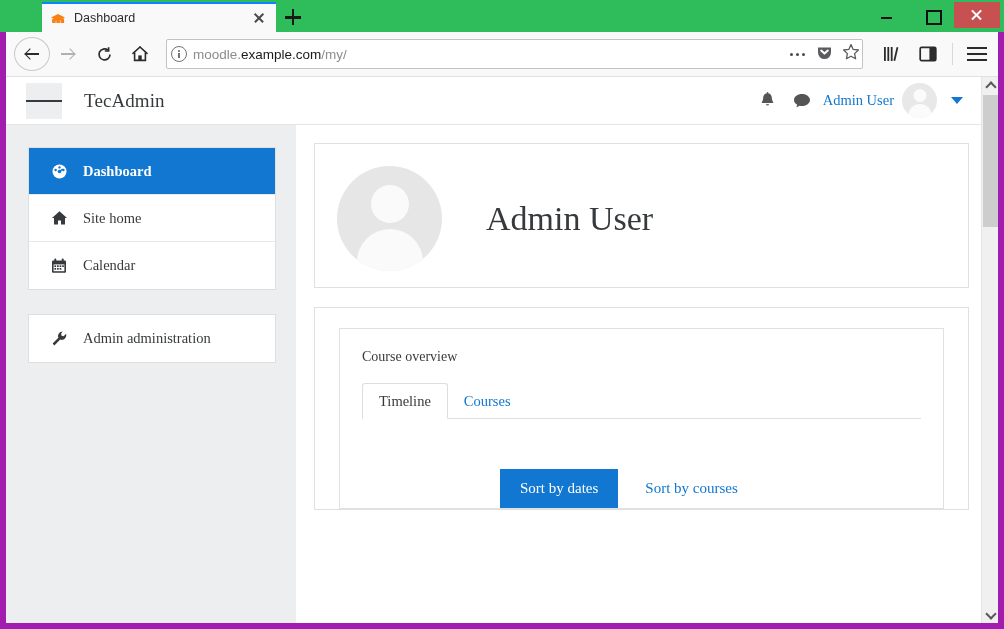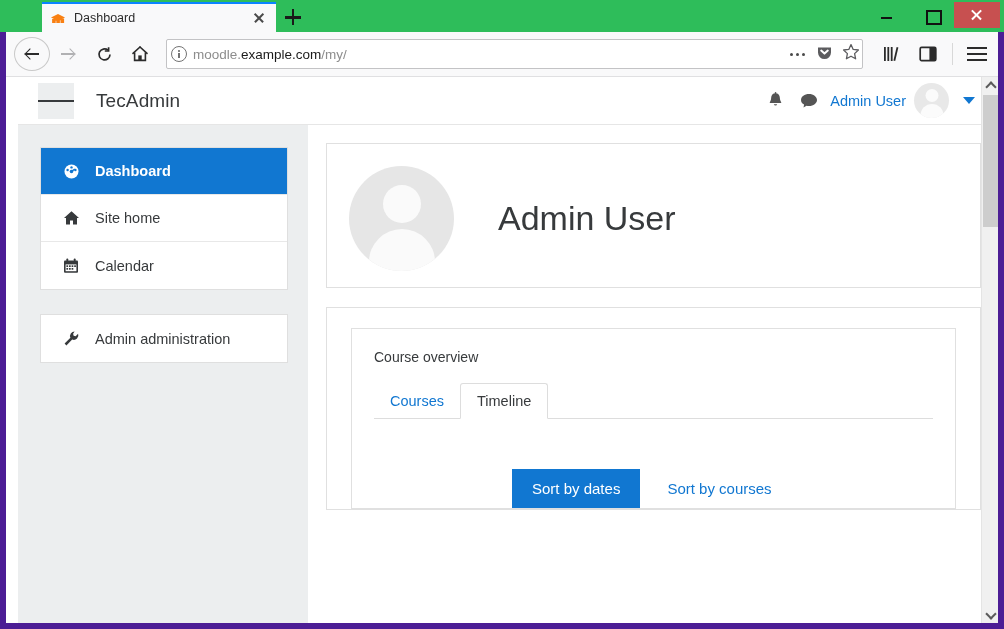--- a/index.html
+++ b/index.html
@@ -6,21 +6,21 @@
   html, body {
     width: 1004px; height: 629px;
     overflow: hidden;
     font-family: "Liberation Sans", sans-serif;
     background: #2ecc62;
   }
 
   
   .window {
     position: absolute; inset: 0;
-    background: #4c1d95;
+    background: #a21caf;
   }
 
   
   .tabbar {
     position: absolute; left: 0; top: 0; width: 1004px; height: 32px;
     background: #2ebd5a;
   }
   .tab {
     position: absolute; left: 42px; top: 2px; width: 234px; height: 30px;
     background: #f9f9fa;
@@ -132,22 +132,23 @@
   .hamb { width: 30px; height: 18px; position: relative; }
   .hamb i { position:absolute; left:5px; width:20px; height:2px; background:#2b2b2b; display:block; }
   .hamb i:nth-child(1){ top:2px; } .hamb i:nth-child(2){ top:8px; } .hamb i:nth-child(3){ top:14px; }
 
   
   .viewport {
     position: absolute; left: 6px; top: 77px; width: 992px; height: 546px;
     background: #fff; overflow: hidden;
   }
   .page {
-    position: absolute; left: 12px; top: 0; width: 800px; height: 546px;
+    position: absolute; left: 0; top: 0; width: 800px; height: 546px;
     background: #fff;
+    font-family: Liberation Serif, serif;
   }
 
   
   .m-navbar {
     position: absolute; left: 0; top: 0; width: 975px; height: 48px;
     background: #fff; border-bottom: 1px solid #e6e6e6;
     display: flex; align-items: center;
   }
   .m-toggle {
     width: 36px; height: 36px; margin-left: 20px; background: #eceeef;
@@ -434,22 +435,22 @@
                   <span class="body"></span>
               </div>
               <div class="profile-name">Admin User</div>
             </div>
           </div>
 
           <div class="card overview-card">
             <div class="inner-card">
               <div class="overview-title">Course overview</div>
               <div class="tabs">
+                <div class="tab-item active">Timeline</div>
                 <div class="tab-item">Courses</div>
-                <div class="tab-item active">Timeline</div>
               </div>
               <div class="sort-row">
                 <div class="btn-primary">Sort by dates</div>
                 <div class="btn-link">Sort by courses</div>
               </div>
             </div>
           </div>
 
         </div>
       </div>

